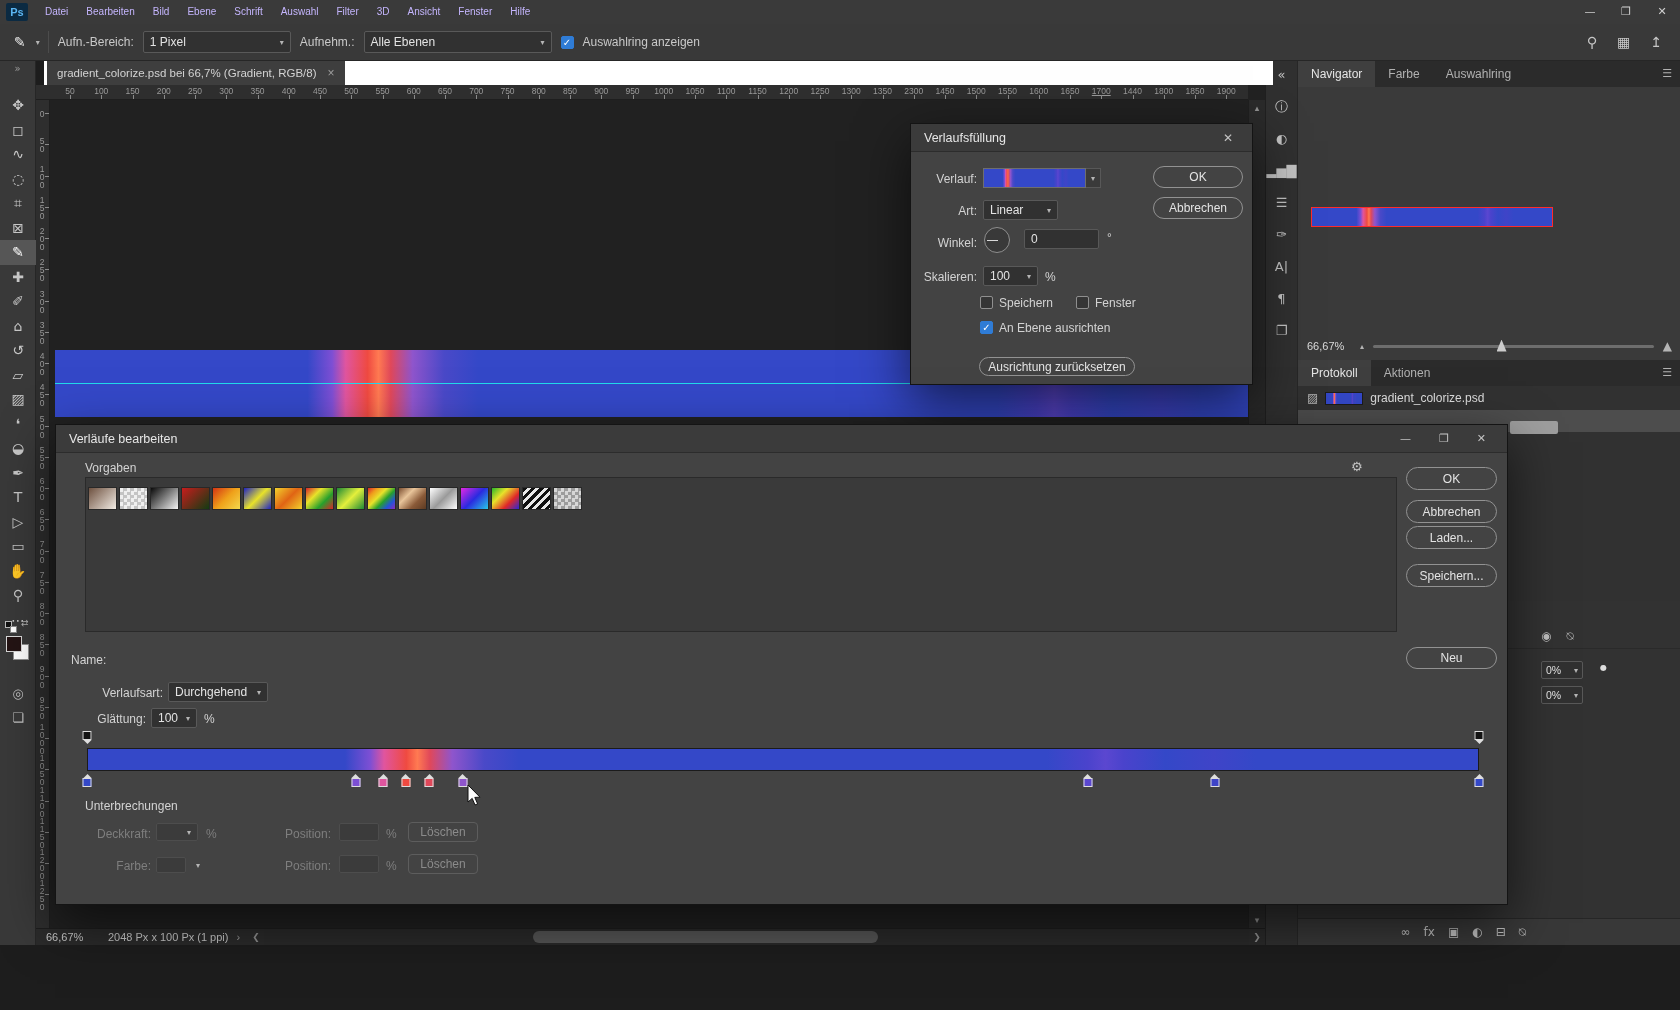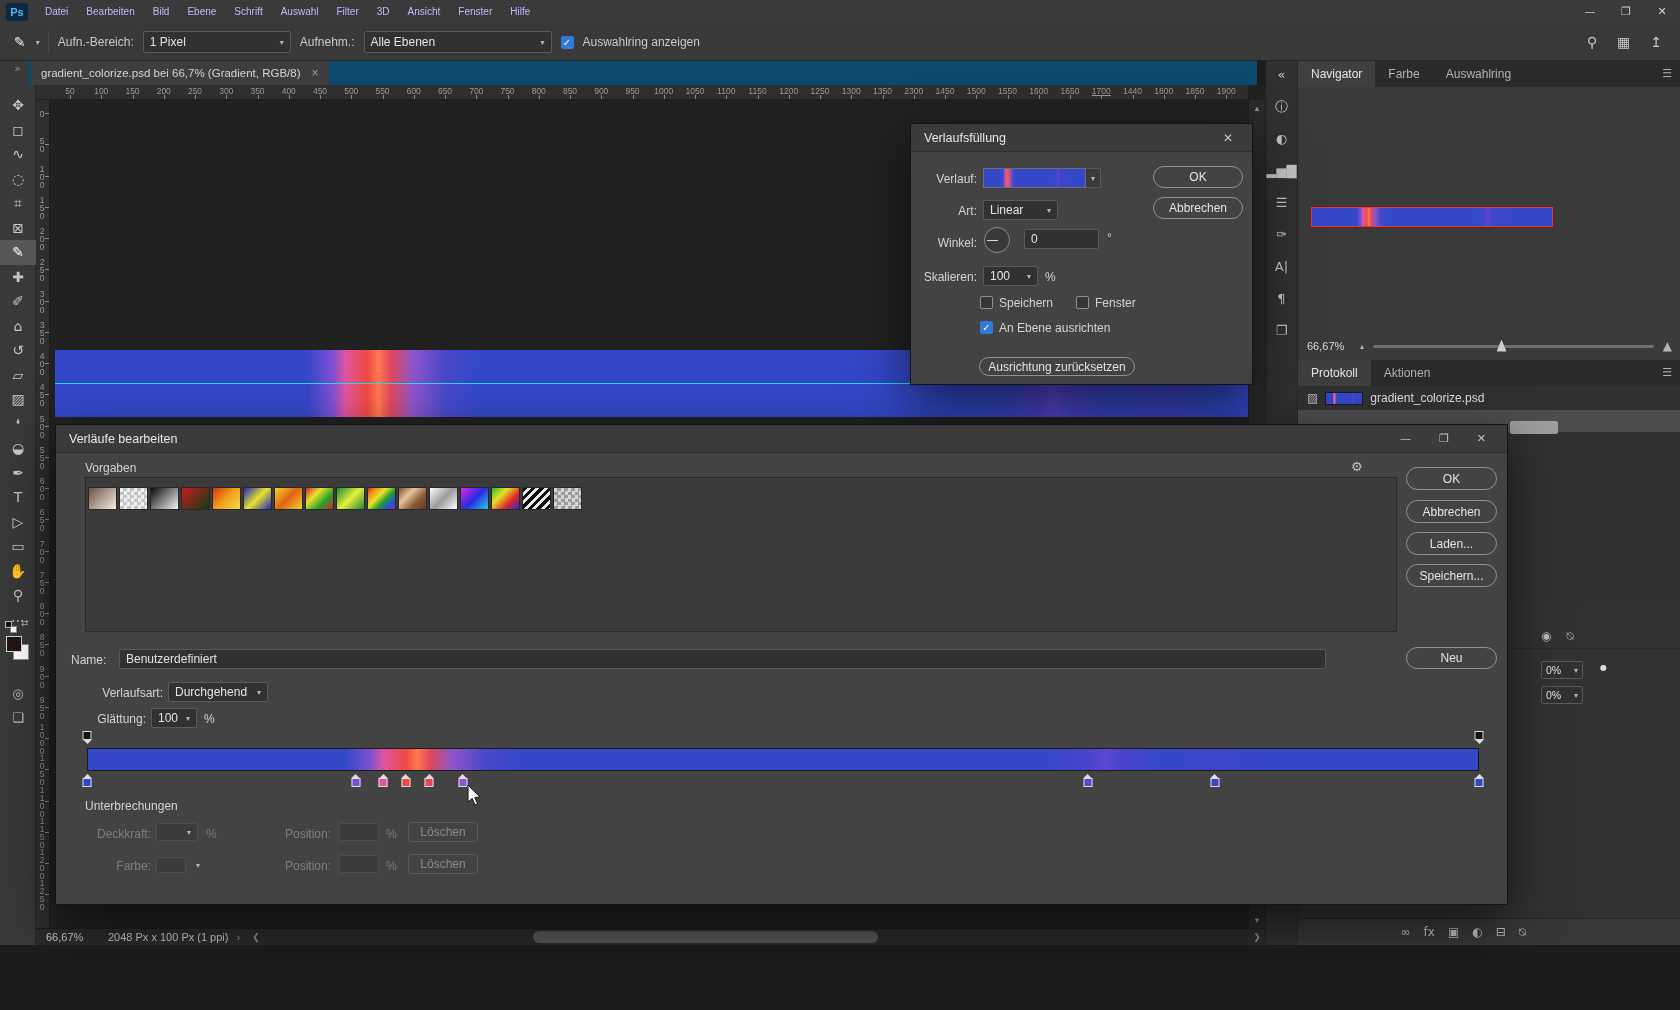--- a/index.html
+++ b/index.html
@@ -32,21 +32,21 @@
 .tool.active{background:#565656;color:#fff}
 #mini-swatches{position:absolute;left:5px;top:560px;width:12px;height:12px}
 #mini-swatches .mf{position:absolute;left:0;top:0;width:7px;height:7px;background:#111;border:1px solid #bbb}
 #mini-swatches .mb{position:absolute;left:5px;top:5px;width:7px;height:7px;background:#fff;border:1px solid #888}
 #swap-icon{position:absolute;left:21px;top:557px;font-size:9px;color:#b5b5b5}
 #bg-swatch{position:absolute;left:13px;top:583px;width:16px;height:16px;background:#fff;border:1px solid #909090}
 #fg-swatch{position:absolute;left:6px;top:575px;width:16px;height:16px;border:1px solid #d8d8d8}
 .tool-extra{position:absolute;left:0;width:36px;height:20px;display:flex;align-items:center;justify-content:center;color:#c0c0c0;font-size:13px}
 
 
-#tabbar{position:absolute;left:28px;top:61px;width:1229px;height:24px;background:#0c4a6e;display:flex;z-index:2}
+#tabbar{position:absolute;left:44px;top:61px;width:1229px;height:24px;background:#ffffff;display:flex;z-index:2}
 #doc-tab{margin-left:3px;background:#3e3e3e;display:flex;align-items:center;padding:0 10px;font-size:11.5px;color:#d3d3d3}
 #tab-close{margin-left:11px;color:#9d9d9d;font-size:12px}
 
 
 #canvas-area{position:absolute;left:36px;top:85px;width:1229px;height:860px;background:#222;z-index:1}
 #ruler-corner{position:absolute;left:0;top:0;width:14px;height:15px;background:#2e2e2e;border-right:1px solid #1e1e1e;border-bottom:1px solid #1e1e1e}
 #hruler{position:absolute;left:0;top:0;width:1212px;height:15px;background:#2e2e2e;border-bottom:1px solid #1e1e1e;overflow:hidden}
 .hnum{position:absolute;top:1px;transform:translateX(-50%);font-size:8.5px;color:#9a9a9a}
 .htick{position:absolute;bottom:0;width:1px;height:4px;background:#8a8a8a}
 #vruler{position:absolute;left:0;top:15px;width:14px;height:828px;background:#2e2e2e;border-right:1px solid #1e1e1e;overflow:hidden}
@@ -512,26 +512,23 @@
         <div class="preset" style="background: linear-gradient(135deg, rgb(124, 79, 49), rgb(232, 196, 154), rgb(138, 90, 56), rgb(92, 58, 34));"></div>
         <div class="preset" style="background: linear-gradient(135deg, rgb(255, 255, 255), rgb(154, 154, 154), rgb(255, 255, 255));"></div>
         <div class="preset" style="background: linear-gradient(135deg, rgb(228, 40, 228), rgb(42, 42, 224), rgb(40, 200, 232));"></div>
         <div class="preset" style="background: linear-gradient(135deg, rgb(40, 184, 40), rgb(232, 226, 42), rgb(224, 40, 40), rgb(40, 40, 216));"></div>
         <div class="preset" style="background: repeating-linear-gradient(135deg, rgb(16, 16, 16) 0px, rgb(16, 16, 16) 3px, rgb(232, 232, 232) 3px, rgb(232, 232, 232) 6px);"></div>
         <div class="preset" style="background: repeating-conic-gradient(rgb(156, 156, 156) 0%, rgb(156, 156, 156) 25%, rgb(214, 214, 214) 0%, rgb(214, 214, 214) 50%) 0px 0px / 7px 7px;"></div>
       </div>
   </div>
   <button class="btn" style="left:1350px;top:42px;width:91px;height:23px">OK</button>
   <button class="btn" style="left:1350px;top:75px;width:91px;height:23px">Abbrechen</button>
-  <button class="btn" style="left:1350px;top:107px;width:91px;height:23px">Laden...</button>
+  <button class="btn" style="left:1350px;top:101px;width:91px;height:23px">Laden...</button>
   <button class="btn" style="left:1350px;top:139px;width:91px;height:23px">Speichern...</button>
   <span class="llabel" style="left:15px;top:228px">Name:</span>
-  <div class="field" style="left:63px;top:224px;width:1207px;height:20px">
-    <span>Benutzerdefiniert</span>
-  </div>
   <button class="btn" style="left:1350px;top:222px;width:91px;height:22px">Neu</button>
   <span class="rlabel" style="left:25px;top:261px;width:82px">Verlaufsart:</span>
   <div class="dropdown absd" style="left:112px;top:257px;width:100px;height:20px">
     <span>Durchgehend</span>
       <span class="caret gf">▾</span>
   </div>
   <span class="rlabel" style="left:25px;top:287px;width:65px">Glättung:</span>
   <div class="dropdown absd" style="left:95px;top:283px;width:46px;height:20px">
     <span>100</span>
       <span class="caret gf">▾</span>

